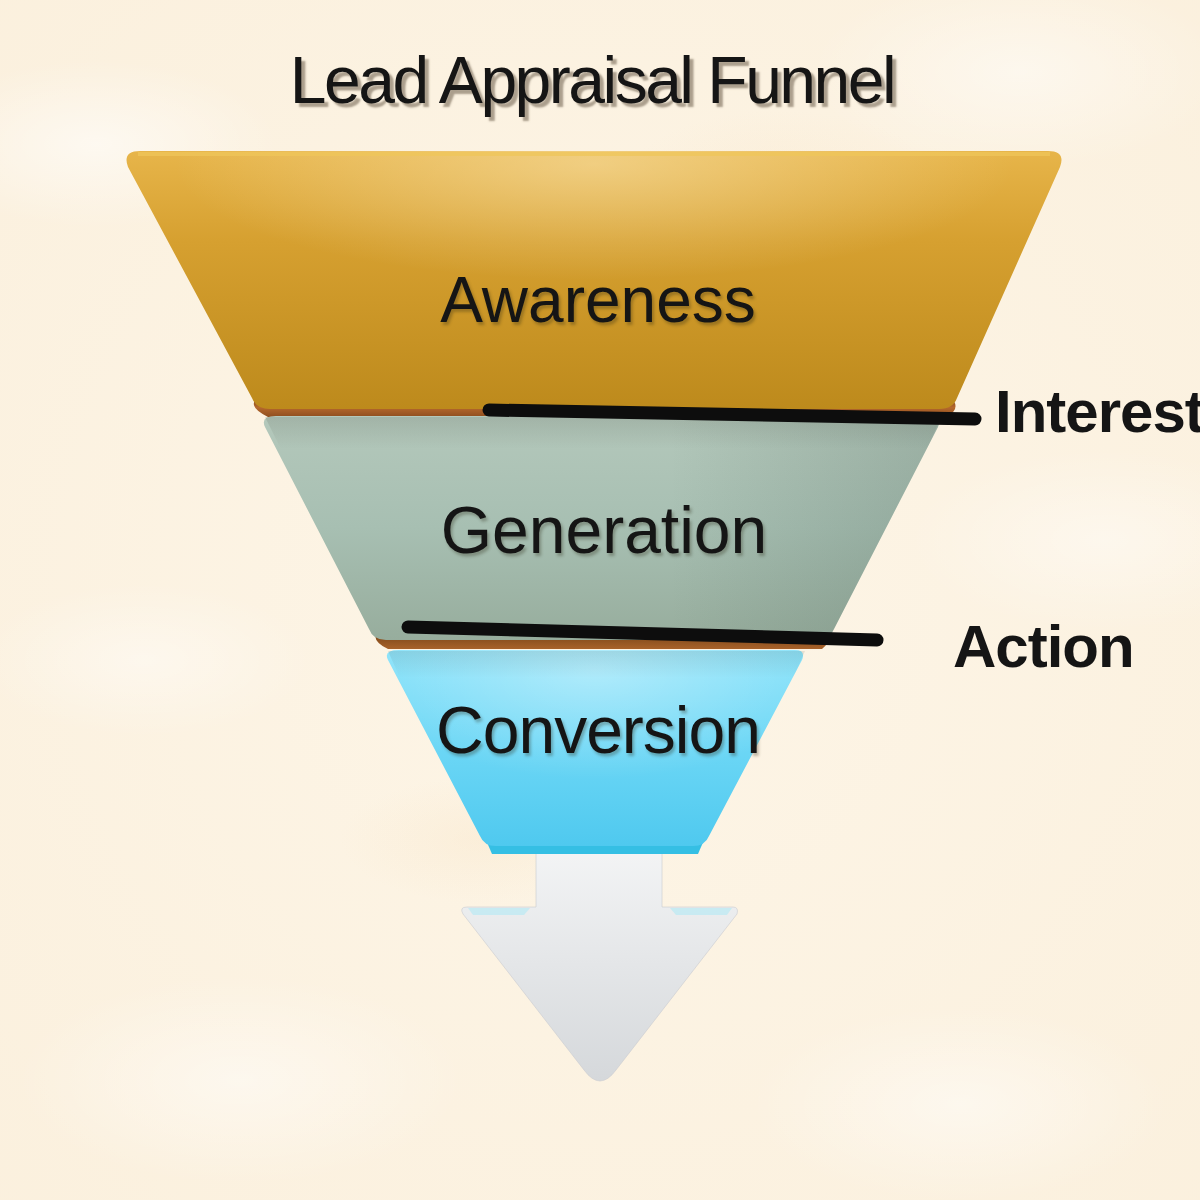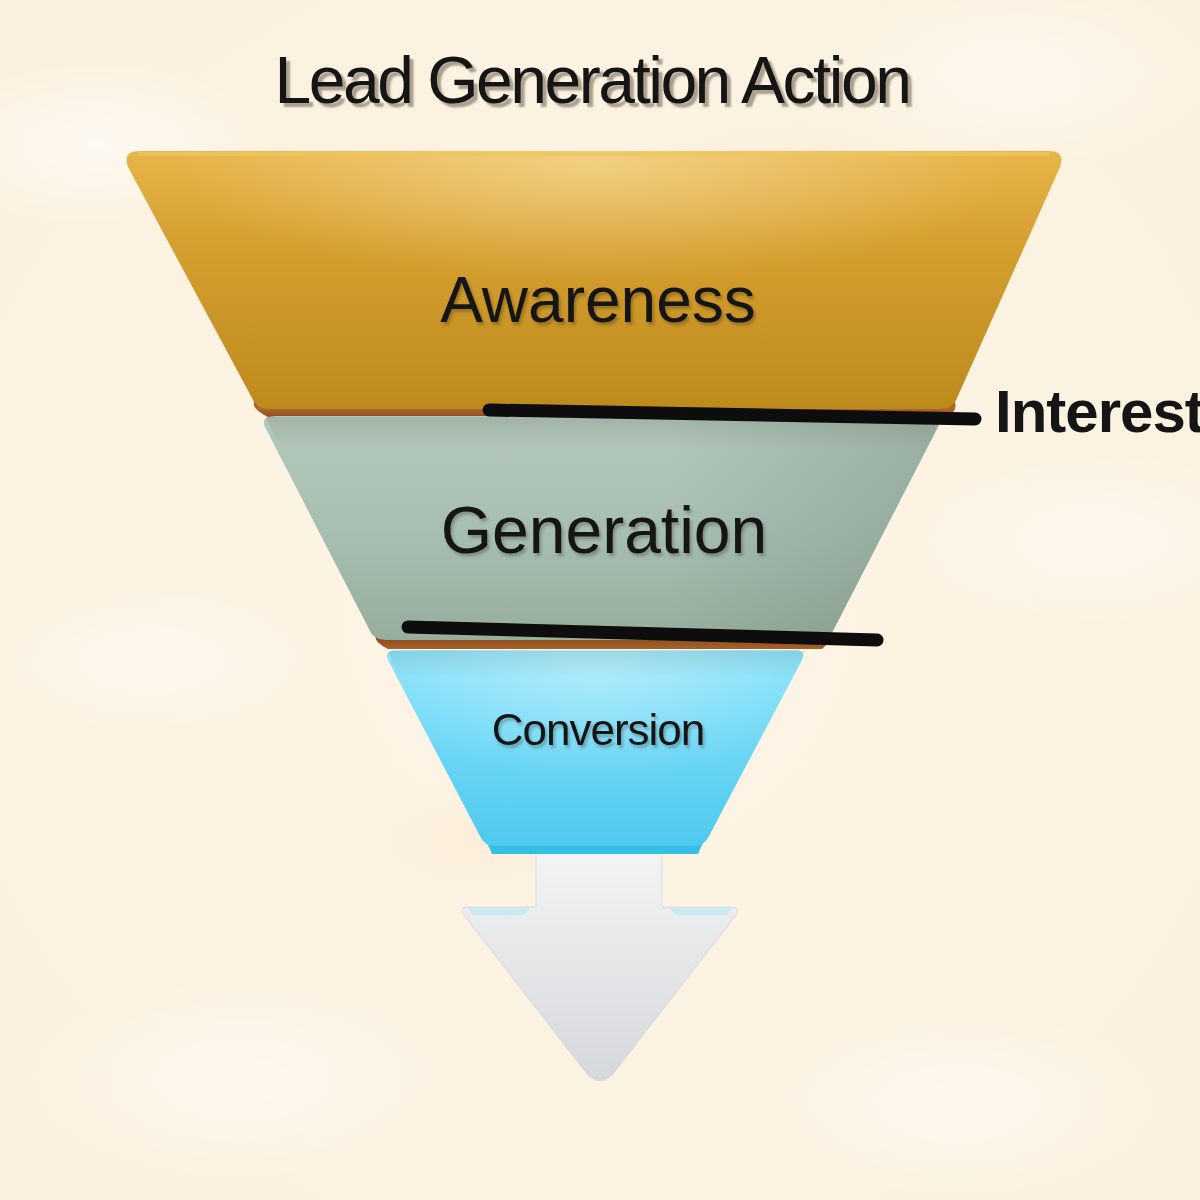--- a/index.html
+++ b/index.html
@@ -31,21 +31,21 @@
     line-height:1;
   }
   .title{
     font-size:66px;
     letter-spacing:-2.5px;
     text-shadow:4px 4px 2px rgba(128,114,95,.65);
   }
   .stage-label{text-shadow:2px 3px 3px rgba(40,35,15,.30);}
   .lbl-awareness{font-size:64px;letter-spacing:0;text-align:right;}
   .lbl-appraisal{font-size:66px;letter-spacing:0;}
-  .lbl-conversion{font-size:44px;letter-spacing:-1px;}
+  .lbl-conversion{font-size:66px;letter-spacing:-1px;}
   .side-label{
     transform:translate(0,-50%);
     font-size:60px;
     letter-spacing:-1px;
     font-weight:bold;
   }
 </style>
 </head>
 <body>
 
@@ -117,24 +117,25 @@
 
     <path d="M486 840 L704 840 L698 854 L492 854 Z" fill="#35bfe4"></path>
     <path d="M399 650 L795 650 Q806 650 802 660 L709 836 Q705 846 693 846 L496 846 Q484 846 480 836 L388 660 Q383 650 399 650 Z" fill="url(#blueGrad)"></path>
     <path d="M399 650 L795 650 Q806 650 802 660 L709 836 Q705 846 693 846 L496 846 Q484 846 480 836 L388 660 Q383 650 399 650 Z" fill="url(#glossBlue)"></path>
     <path d="M388 651 L805 651 L793 678 L400 678 Z" fill="url(#shadeTop)" opacity="0.45"></path>
 
     <path d="M489 410 L975 419" stroke="#0d0d0d" stroke-width="13" stroke-linecap="round" fill="none"></path>
     <path d="M408 627 L877 640" stroke="#0d0d0d" stroke-width="13" stroke-linecap="round" fill="none"></path>
   </svg>
 
-  <div class="label title" style="left:592px;top:80px;">Lead Generation Action</div>
+  <div class="label title" style="left:592px;top:80px;">Lead Appraisal Funnel</div>
 
   <div class="label stage-label lbl-awareness" style="left:598px;top:300px;">Awareness</div>
 
   <div class="label stage-label lbl-appraisal" style="left:604px;top:530px;">Generation</div>
 
   <div class="label stage-label lbl-conversion" style="left:598px;top:730px;">Conversion</div>
 
   <div class="label side-label" style="left:995px;top:412px;">Interest</div>
 
+  <div class="label side-label" style="left:953px;top:647px;">Action</div>
 
 </div>
 
 </body></html>

